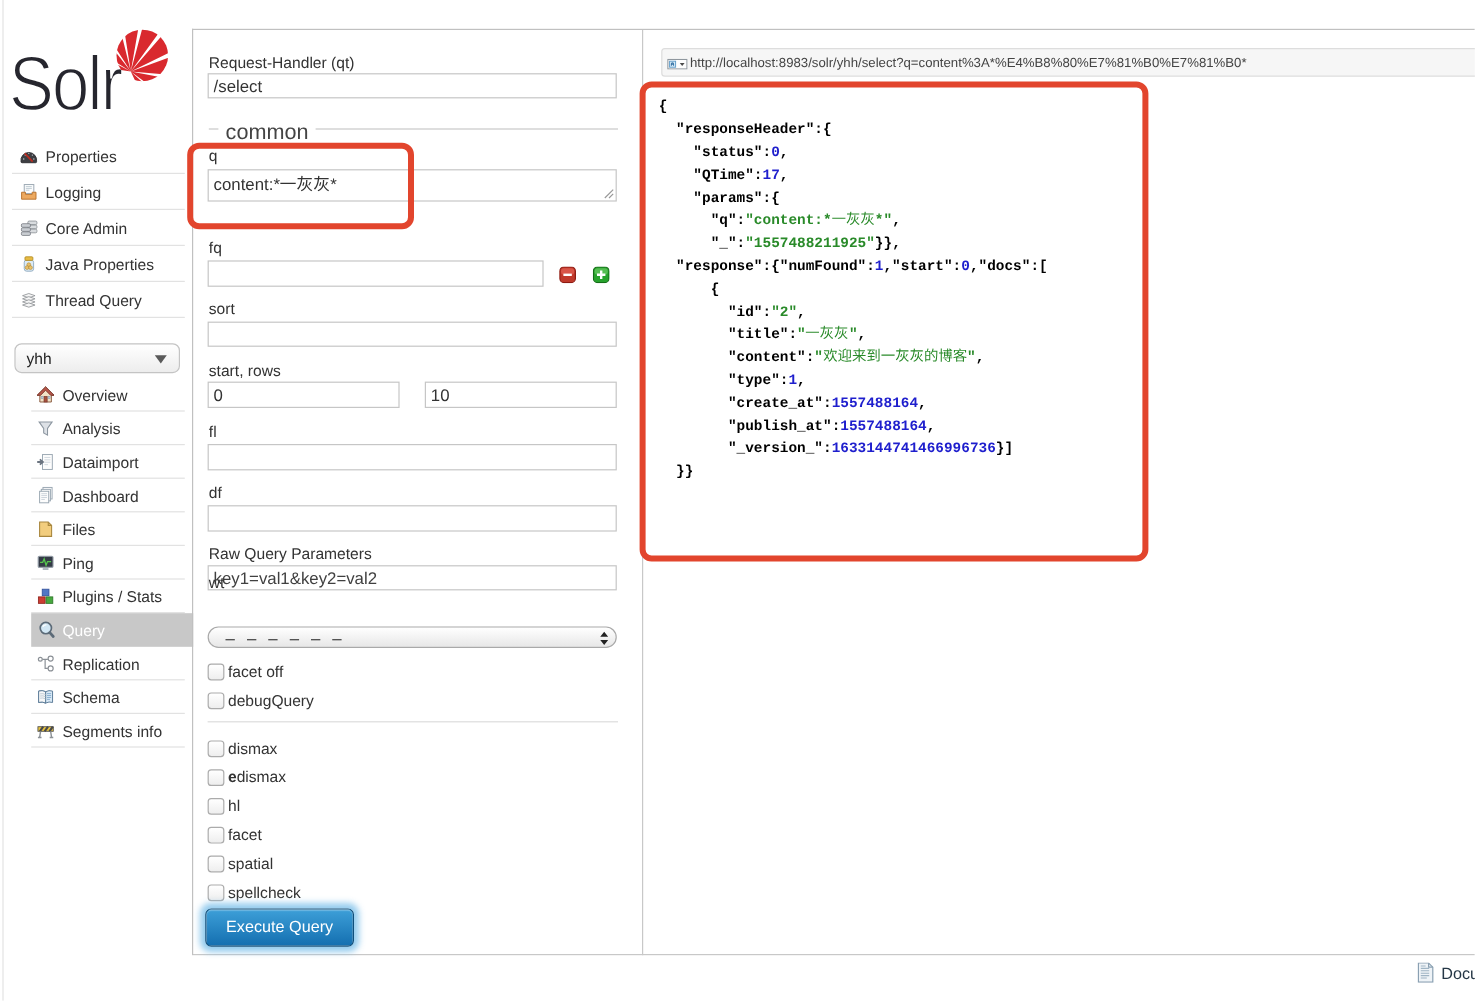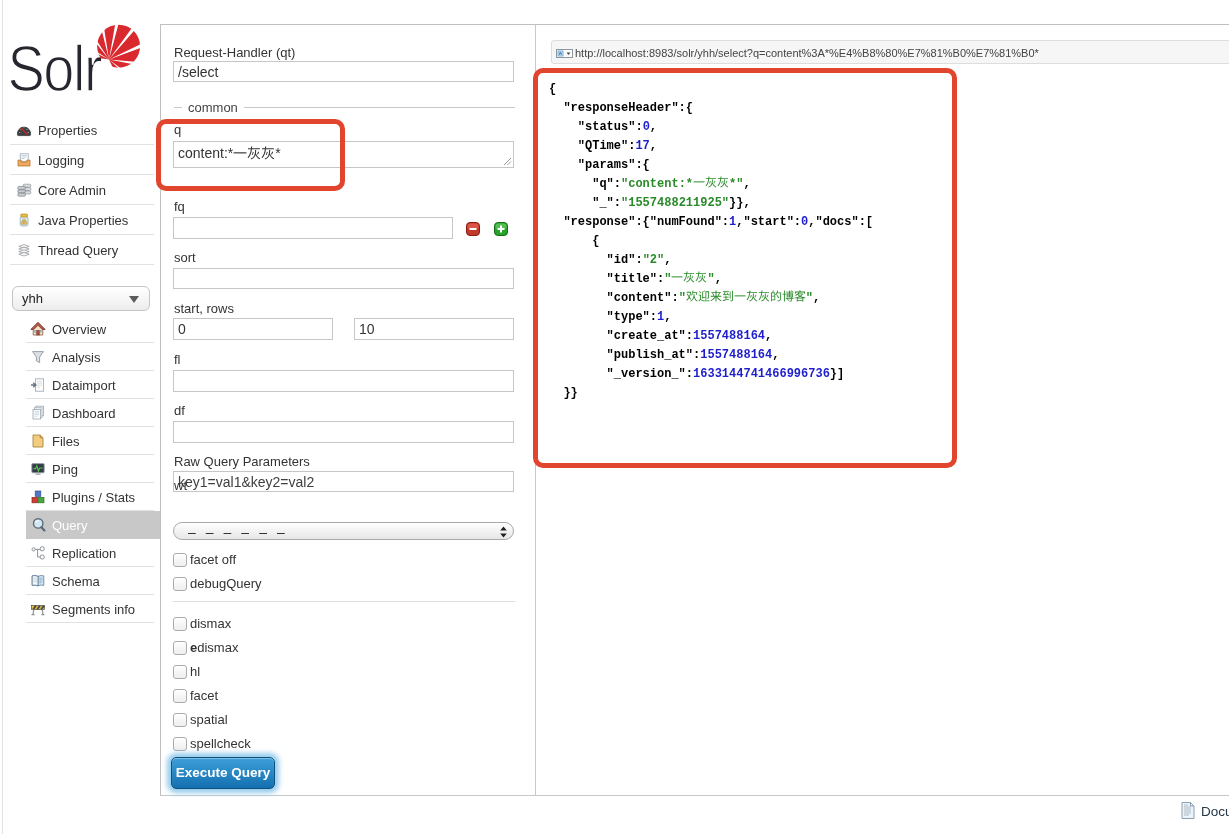--- a/index.html
+++ b/index.html
@@ -19,26 +19,26 @@
   background:linear-gradient(#fff,#ededed);font-size:13px;color:#222}
 #coresel b {position:absolute;left:9px;top:3.5px;font-weight:normal}
 #coresel i {position:absolute;right:10px;top:9px;width:0;height:0;border:5px solid transparent;border-top:7px solid #5a5a5a}
 
 #content {position:absolute;left:160px;top:24px;width:1069px;height:772px;border-left:1px solid #c0c0c0;border-top:1px solid #c0c0c0;border-bottom:1px solid #c8c8c8}
 #divider {position:absolute;left:535px;top:25px;width:1px;height:771px;background:#c8c8c8}
 
 .lbl {position:absolute;left:174px;font-size:13px;color:#333}
 .inp {position:absolute;left:173px;width:341px;border:1px solid #c6c6c6;background:#fff;font-size:14px;color:#333;padding:2px 4px;font-family:"Liberation Sans",sans-serif}
 .legend {position:absolute;left:174px;top:107px;width:341px;border-top:1px solid #c9c9c9}
-.legend b {position:absolute;left:8px;top:-8.5px;background:#fff;padding:0 6px;font-weight:normal;font-size:13px;color:#444}
+.legend b {position:absolute;left:8px;top:-8.5px;background:#fff;padding:0 6px;font-weight:normal;font-size:18px;color:#444}
 .cbrow {position:absolute;left:173px;height:20px}
 .cb {position:absolute;left:0;top:4px;width:14px;height:14px;border:1px solid #ababab;border-radius:3px;background:linear-gradient(#fff,#eee)}
 .cbl {position:absolute;left:17px;top:3px;font-size:13px;white-space:nowrap}
-#execbtn {position:absolute;left:171px;top:757px;width:104px;height:32px;border-radius:5px;
-  background:linear-gradient(#3d9fd8,#146fb0);border:1px solid #10507c;color:#fff;font-weight:bold;font-size:13.5px;
+#execbtn {position:absolute;left:171px;top:757px;width:124px;height:32px;border-radius:5px;
+  background:linear-gradient(#3d9fd8,#146fb0);border:1px solid #10507c;color:#fff;font-weight:normal;font-size:13.5px;
   text-align:center;line-height:30px;box-shadow:0 0 5px 4px rgba(130,195,235,.85), inset 0 1px 1px rgba(255,255,255,.35)}
 
 #urlbar {position:absolute;left:551px;top:40px;width:690px;height:24px;background:#f6f6f6;border:1px solid #ddd;border-radius:3px}
 #urlbar span {position:absolute;left:23px;top:6px;font-family:Liberation Sans, sans-serif;font-size:11px;color:#444;white-space:nowrap}
 #json {position:absolute;left:549px;top:79.5px;font-family:"Liberation Mono",monospace;font-size:12px;font-weight:bold;line-height:19px;color:#000;white-space:pre}
 #json .g {color:#298a29}
 #json .b {color:#1e1ecd}
 .redbox {position:absolute;border:5px solid #e2452d;border-radius:10px}
 
 #docu {position:absolute;left:1181px;top:801px;font-size:13.5px;color:#253746;white-space:nowrap}

